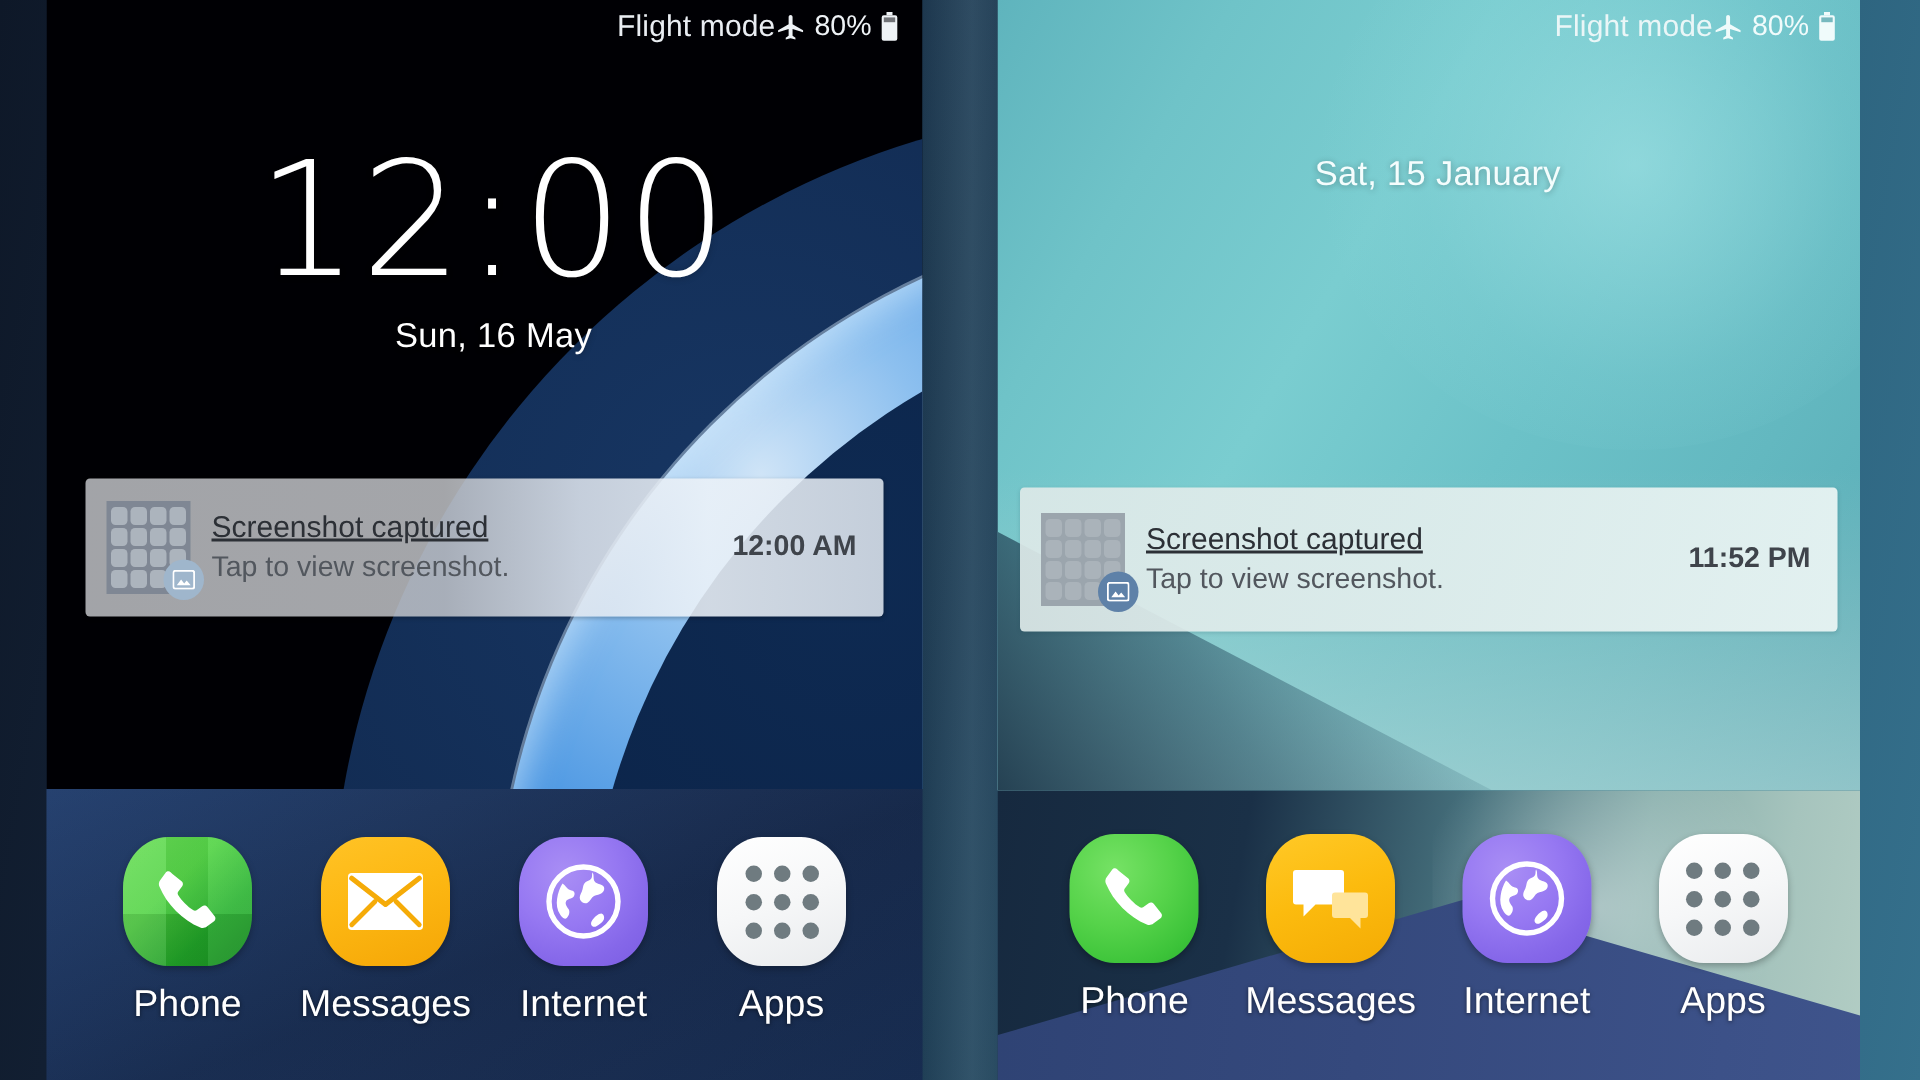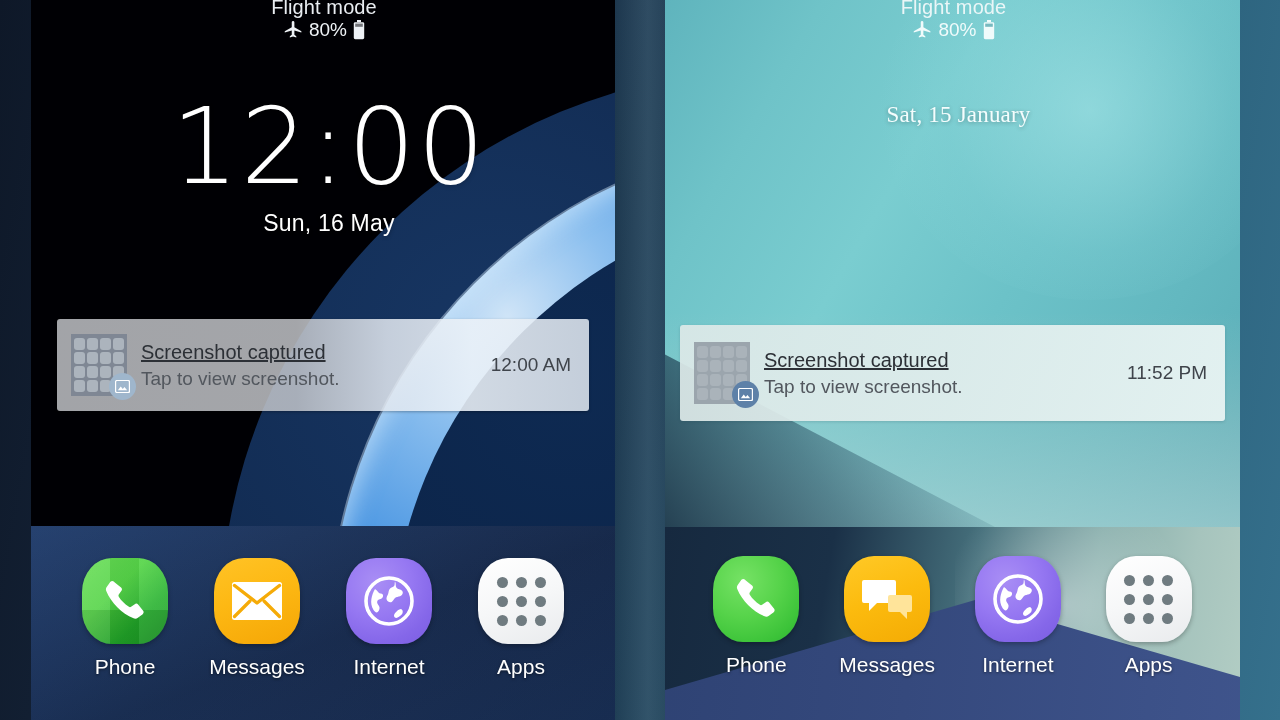--- a/index.html
+++ b/index.html
@@ -129,24 +129,23 @@
   }
 
   
   .status-bar {
     position: absolute;
     left: 0; top: 0;
     width: 100%;
     height: 36px;
     display: flex;
     align-items: center;
-    justify-content: center;
+    justify-content: flex-end;
     padding: 0 16px 0 18px;
     z-index: 9;
-    flex-direction: column;
   }
   .status-left {
     font-size: 20px;
     color: #e9edf2;
     letter-spacing: 0.1px;
   }
   #phone-right .status-left { color: #eaf6f7; }
   .status-right {
     display: flex;
     align-items: center;
@@ -183,21 +182,21 @@
     text-shadow: 0 1px 6px rgba(30,80,90,0.22);
   }
   .clock-date {
     margin-top: 10px;
     font-size: 23px;
     font-weight: 400;
     color: #ffffff;
     letter-spacing: 0.2px;
     text-shadow: 0 1px 4px rgba(0,0,0,0.30);
   }
-  #phone-right .clock-date { color: #f4fdfd; font-family: Liberation Serif, serif; }
+  #phone-right .clock-date { color: #f4fdfd; }
 
   
   .notification {
     position: absolute;
     display: flex;
     align-items: center;
     z-index: 8;
     border-radius: 3px;
     padding: 12px 18px 12px 14px;
   }
@@ -269,20 +268,21 @@
     margin-top: 2px;
     line-height: 1.25;
     white-space: nowrap;
   }
   .notif-time {
     flex: 0 0 auto;
     font-size: 19px;
     color: #3f444b;
     padding-left: 12px;
     white-space: nowrap;
+    font-weight: bold;
   }
 
   
   .dock-row {
     position: absolute;
     left: 0; right: 0;
     display: flex;
     justify-content: space-around;
     align-items: flex-start;
     z-index: 7;
@@ -301,21 +301,21 @@
     border-radius: 30px / 34px;
     position: relative;
     display: flex;
     align-items: center;
     justify-content: center;
     overflow: hidden;
     box-shadow: 0 2px 5px rgba(0,0,0,0.28);
   }
   .app-label {
     margin-top: 11px;
-    font-size: 21px;
+    font-size: 25px;
     color: #ffffff;
     text-shadow: 0 1px 3px rgba(0,0,0,0.55);
     white-space: nowrap;
   }
 
   
   .ic-phone-left {
     background:
       linear-gradient(135deg, #5fdc4b 0%, #4cd23e 38%, #23b02b 70%, #199a24 100%);
   }

